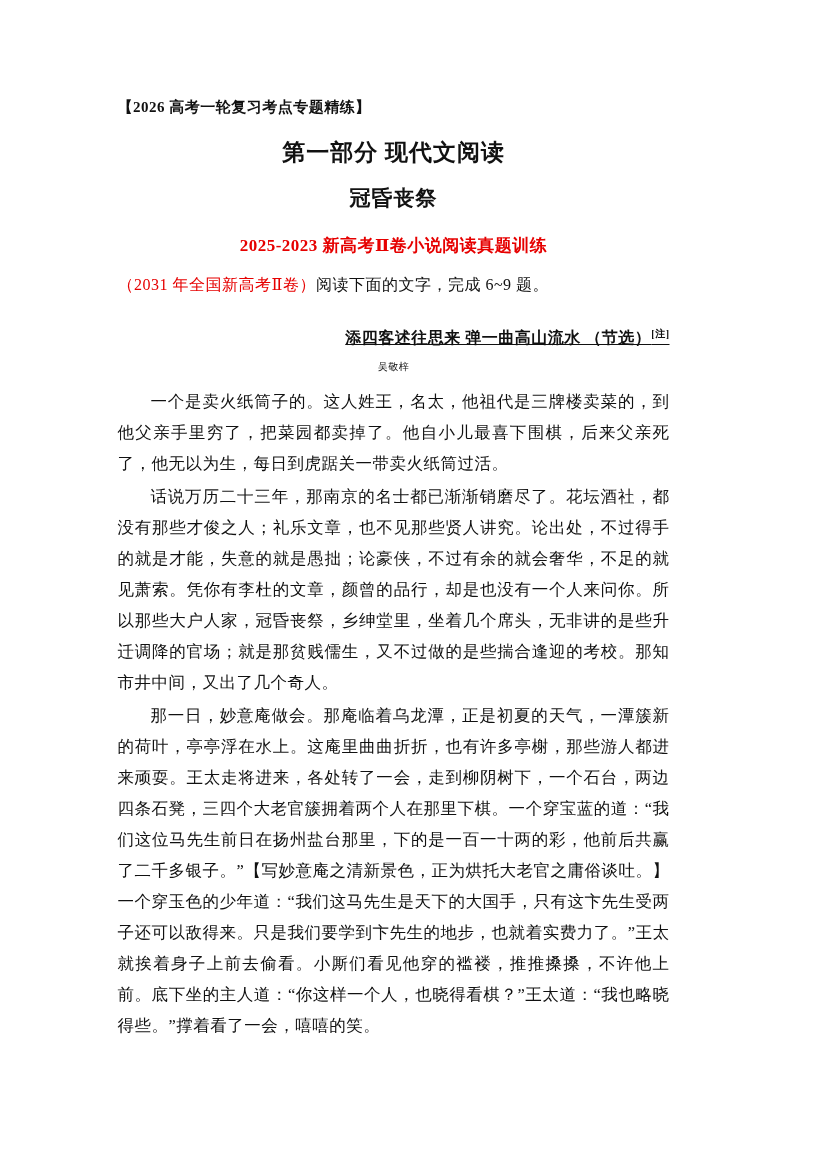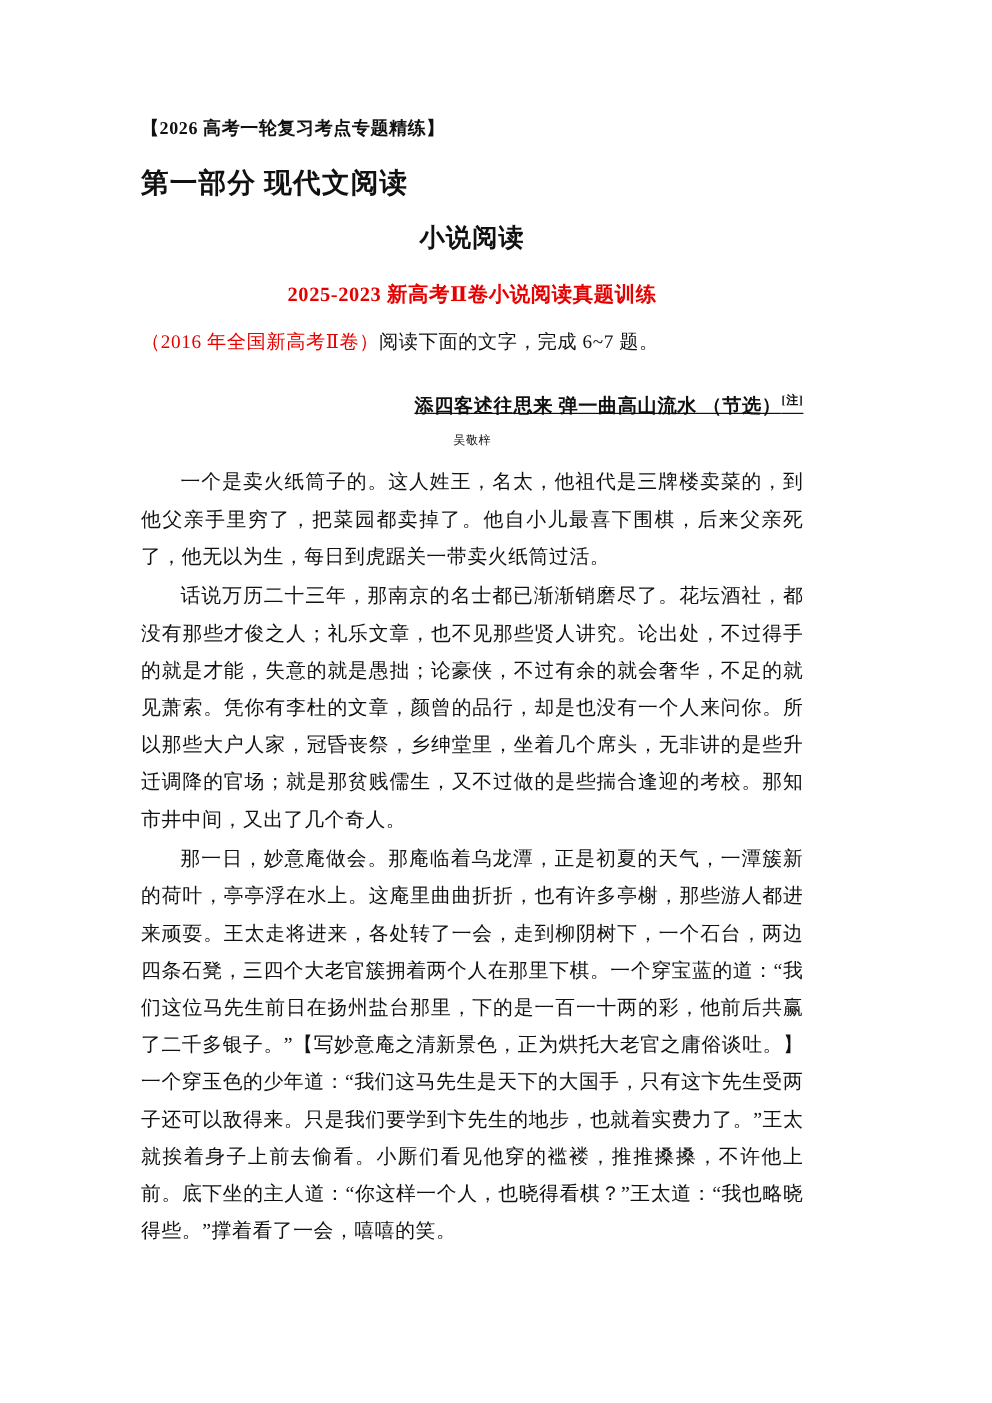--- a/index.html
+++ b/index.html
@@ -15,21 +15,21 @@
     font-family: "Liberation Serif", "DejaVu Serif", serif;
     padding: 98px 72px 70px 32px;
     overflow: hidden;
   }
   .doc-tag {
     font-size: 15px;
     font-weight: bold;
     letter-spacing: 0.5px;
   }
   .part-title {
-    text-align: left;
+    text-align: center;
     font-size: 23px;
     font-weight: bold;
     margin-top: 20px;
     letter-spacing: 1px;
   }
   .section-title {
     text-align: center;
     font-size: 21px;
     font-weight: bold;
     margin-top: 16px;
@@ -81,26 +81,26 @@
 </style>
 </head>
 <body>
 
 <div class="page">
 
   <div class="doc-tag">【2026 高考一轮复习考点专题精练】</div>
 
   <div class="part-title">第一部分 现代文阅读</div>
 
-  <div class="section-title">小说阅读</div>
+  <div class="section-title">冠昏丧祭</div>
 
   <div class="subtitle">2025-2023 新高考Ⅱ卷小说阅读真题训练</div>
 
   <div class="intro-line">
-    <span class="red-part">（2016 年全国新高考Ⅱ卷）</span><span>阅读下面的文字，完成 6~7 题。</span>
+    <span class="red-part">（2031 年全国新高考Ⅱ卷）</span><span>阅读下面的文字，完成 6~9 题。</span>
   </div>
 
   <div class="article-title">
     <span>添四客述往思来 弹一曲高山流水 （节选）</span><sup>[注]</sup>
   </div>
 
   <div class="article-author">吴敬梓</div>
 
   <div class="article-body" id="article-body">
       <p class="body-para"><span>一个是卖火纸筒子的。这人姓王，名太，他祖代是三牌楼卖菜的，到他父亲手里穷了，把菜园都卖掉了。他自小儿最喜下围棋，后来父亲死了，他无以为生，每日到虎踞关一带卖火纸筒过活。</span></p>

